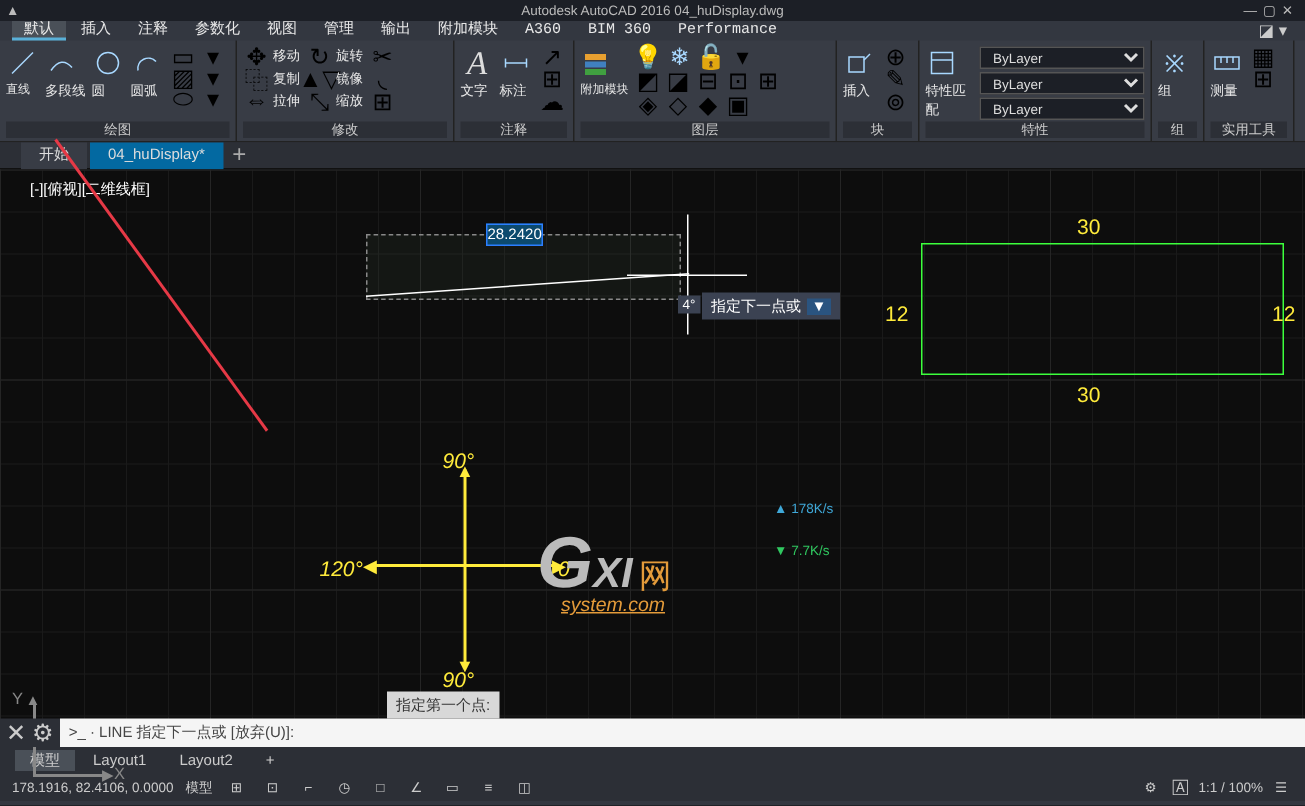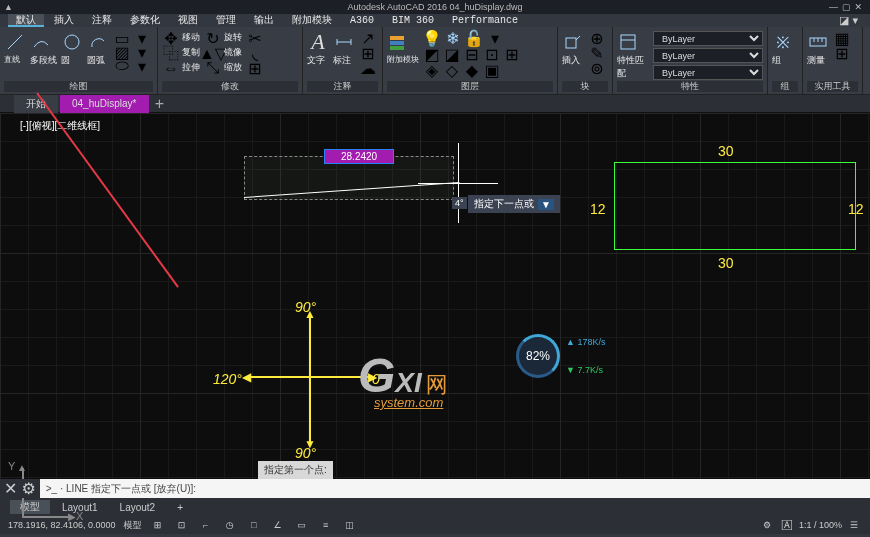--- a/index.html
+++ b/index.html
@@ -19,34 +19,34 @@
     .panel-body { display: flex; gap: 4px; flex: 1; align-items: flex-start; padding-top: 2px; }
     .tool-btn { width: 22px; height: 22px; display: flex; align-items: center; justify-content: center; cursor: pointer; }
     .tool-col { display: flex; flex-direction: column; gap: 1px; }
     .tool-row { display: flex; gap: 2px; }
     .tool-small { width: 18px; height: 14px; cursor: pointer; display: flex; align-items: center; justify-content: center; }
     .tool-label { font-size: 9px; color: #e8e8e8; }
     .layer-combo { background: #1c1f26; border: 1px solid #555; color: #ddd; font-size: 9px; width: 110px; height: 15px; padding: 0 4px; }
     
     .tabbar { height: 18px; background: #2c2f36; display: flex; align-items: flex-start; padding: 0 14px; gap: 2px; border-bottom: 1px solid #111; }
     .doc-tab { padding: 0 12px; font-size: 10px; color: #ddd; height: 18px; line-height: 18px; background: #383c45; cursor: pointer; }
-    .doc-tab.active { background: #a21caf; }
+    .doc-tab.active { background: #0369a1; }
     .plus-tab { width: 18px; text-align: center; cursor: pointer; color: #aaa; }
     
     .viewport { position: relative; background: #0d0d0d; height: 385px; }
     .grid-bg { position: absolute; inset: 0; background-image: linear-gradient(#1a1a1a 1px, transparent 1px), linear-gradient(90deg, #1a1a1a 1px, transparent 1px); background-size: 28px 28px; }
     .grid-bg::after { content: ""; position: absolute; inset: 0; background-image: linear-gradient(#252525 1px, transparent 1px), linear-gradient(90deg, #252525 1px, transparent 1px); background-size: 140px 140px; }
     .viewport-label { position: absolute; left: 20px; top: 6px; color: #fff; font-size: 10px; }
     
     .red-line { position: absolute; width: 2px; height: 240px; background: #e63946; left: 36px; top: -20px; transform-origin: top; transform: rotate(-36deg); }
     
     .rect { position: absolute; border: 1px solid #3cff3c; }
     .dim-text { position: absolute; color: #ffeb3b; font-size: 14px; }
     
-    .dyn-input { position: absolute; background: #a21caf; color: #fff; font-size: 10px; padding: 1px 16px; border: 1px solid #2b7fff; }
+    .dyn-input { position: absolute; background: #0c4a6e; color: #fff; font-size: 10px; padding: 1px 0; border: 1px solid #2b7fff; }
     .tooltip { position: absolute; background: #3b4252; color: #fff; font-size: 10px; padding: 2px 6px; display: flex; align-items: center; gap: 4px; }
     .angle-badge { position: absolute; background: #3b4252; color: #fff; font-size: 9px; padding: 1px 3px; }
     
     .angle-label { position: absolute; color: #ffeb3b; font-size: 14px; font-style: italic; }
     .arrow-line { position: absolute; background: #ffeb3b; }
     
     .watermark { position: absolute; color: #999; left: 358px; top: 235px; font-family: "Times New Roman", serif; pointer-events: none; }
     .watermark .g { font-size: 48px; font-style: italic; color: #bbb; font-weight: bold; }
     .watermark .xi { font-size: 28px; color: #bbb; font-style: italic; font-weight: bold; }
     .watermark .wang { font-size: 22px; color: #e49b3a; }
@@ -384,21 +384,20 @@
   <div class="angle-label" style="left:295px;top:332px">90°</div>
   <div class="angle-label" style="left:213px;top:258px">120°</div>
   <div class="angle-label" style="left:372px;top:258px">0°</div>
 
   <div class="watermark">
     <span class="g">G</span><span class="xi">XI</span> <span class="wang">网</span>
     <span class="sub">system.com</span>
   </div>
 
   <div class="gauge">
-    <div class="gauge-ring">82%</div>
     <div class="gauge-stats">
       <div class="stat-up">▲ <span>178K/s</span></div>
       <div class="stat-down">▼ <span>7.7K/s</span></div>
     </div>
   </div>
 
   <div class="ucs-icon">
     <div class="ucs-line" style="left:0;top:0;width:2px;height:50px"></div>
     <div class="ucs-line" style="left:0;top:48px;width:50px;height:2px"></div>
     <div class="ucs-label" style="left:-14px;top:-8px">Y</div>

